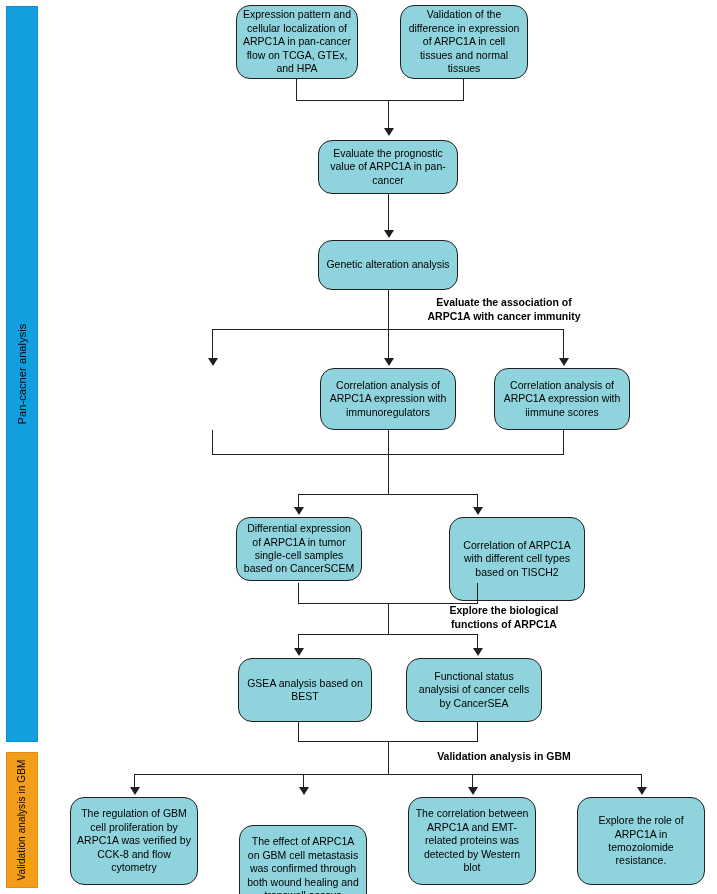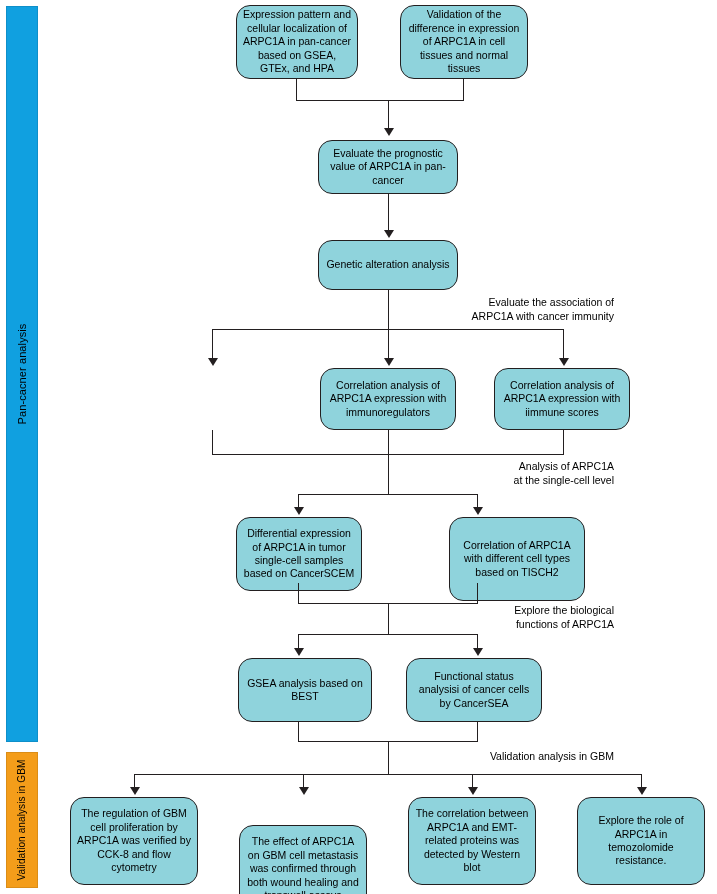--- a/index.html
+++ b/index.html
@@ -73,37 +73,38 @@
     border-top:8px solid #231f20;
   }
 
   
   .cap{
     position:absolute;
     color:#000000;
     font-size:10.5px;
     line-height:1.3;
     white-space:pre-line;
-    text-align:right;
+    text-align:center;
+    font-weight:bold;
   }
 </style>
 </head>
 <body>
 
 <div id="canvas">
 
   <div class="rail" id="rail-pan">
     <span class="rail-label">Pan-cacner analysis</span>
   </div>
   <div class="rail" id="rail-gbm">
     <span class="rail-label">Validation analysis in GBM</span>
   </div>
 
   <div class="node" style="left:236px;top:5px;width:122px;height:74px;">
-    <span>Expression pattern and cellular localization of ARPC1A in pan-cancer based on GSEA, GTEx, and HPA</span>
+    <span>Expression pattern and cellular localization of ARPC1A in pan-cancer flow on TCGA, GTEx, and HPA</span>
   </div>
   <div class="node" style="left:400px;top:5px;width:128px;height:74px;">
     <span>Validation of the difference in expression of ARPC1A in cell tissues and normal tissues</span>
   </div>
 
   <div class="ln v" style="left:296px;top:79px;height:22px;"></div>
   <div class="ln v" style="left:463px;top:79px;height:22px;"></div>
   <div class="ln h" style="left:296px;top:100px;width:168px;"></div>
   <div class="ln v" style="left:388px;top:100px;height:30px;"></div>
   <div class="arrow" style="left:383.5px;top:128px;"></div>
@@ -135,29 +136,27 @@
   </div>
   <div class="node" style="left:494px;top:368px;width:136px;height:62px;">
     <span>Correlation analysis of ARPC1A expression with iimmune scores</span>
   </div>
 
   <div class="ln v" style="left:212px;top:430px;height:25px;"></div>
   <div class="ln v" style="left:388px;top:430px;height:25px;"></div>
   <div class="ln v" style="left:563px;top:430px;height:25px;"></div>
   <div class="ln h" style="left:212px;top:454px;width:352px;"></div>
   <div class="ln v" style="left:388px;top:454px;height:41px;"></div>
-  <div class="cap" style="left:394px;top:460px;width:220px;">Analysis of ARPC1A
-at the single-cell level</div>
   <div class="ln h" style="left:298px;top:494px;width:180px;"></div>
   <div class="ln v" style="left:298px;top:494px;height:17px;"></div>
   <div class="ln v" style="left:477px;top:494px;height:17px;"></div>
   <div class="arrow" style="left:293.5px;top:507px;"></div>
   <div class="arrow" style="left:472.5px;top:507px;"></div>
 
-  <div class="node" style="left:236px;top:517px;width:126px;height:74px;">
+  <div class="node" style="left:236px;top:517px;width:126px;height:64px;">
     <span>Differential expression of ARPC1A in tumor single-cell samples based on CancerSCEM</span>
   </div>
   <div class="node" style="left:406px;top:517px;width:136px;height:84px;margin-left:43px;">
     <span>Correlation of ARPC1A with different cell types based on TISCH2</span>
   </div>
 
   <div class="ln v" style="left:298px;top:583px;height:21px;"></div>
   <div class="ln v" style="left:477px;top:583px;height:21px;"></div>
   <div class="ln h" style="left:298px;top:603px;width:180px;"></div>
   <div class="ln v" style="left:388px;top:603px;height:32px;"></div>

